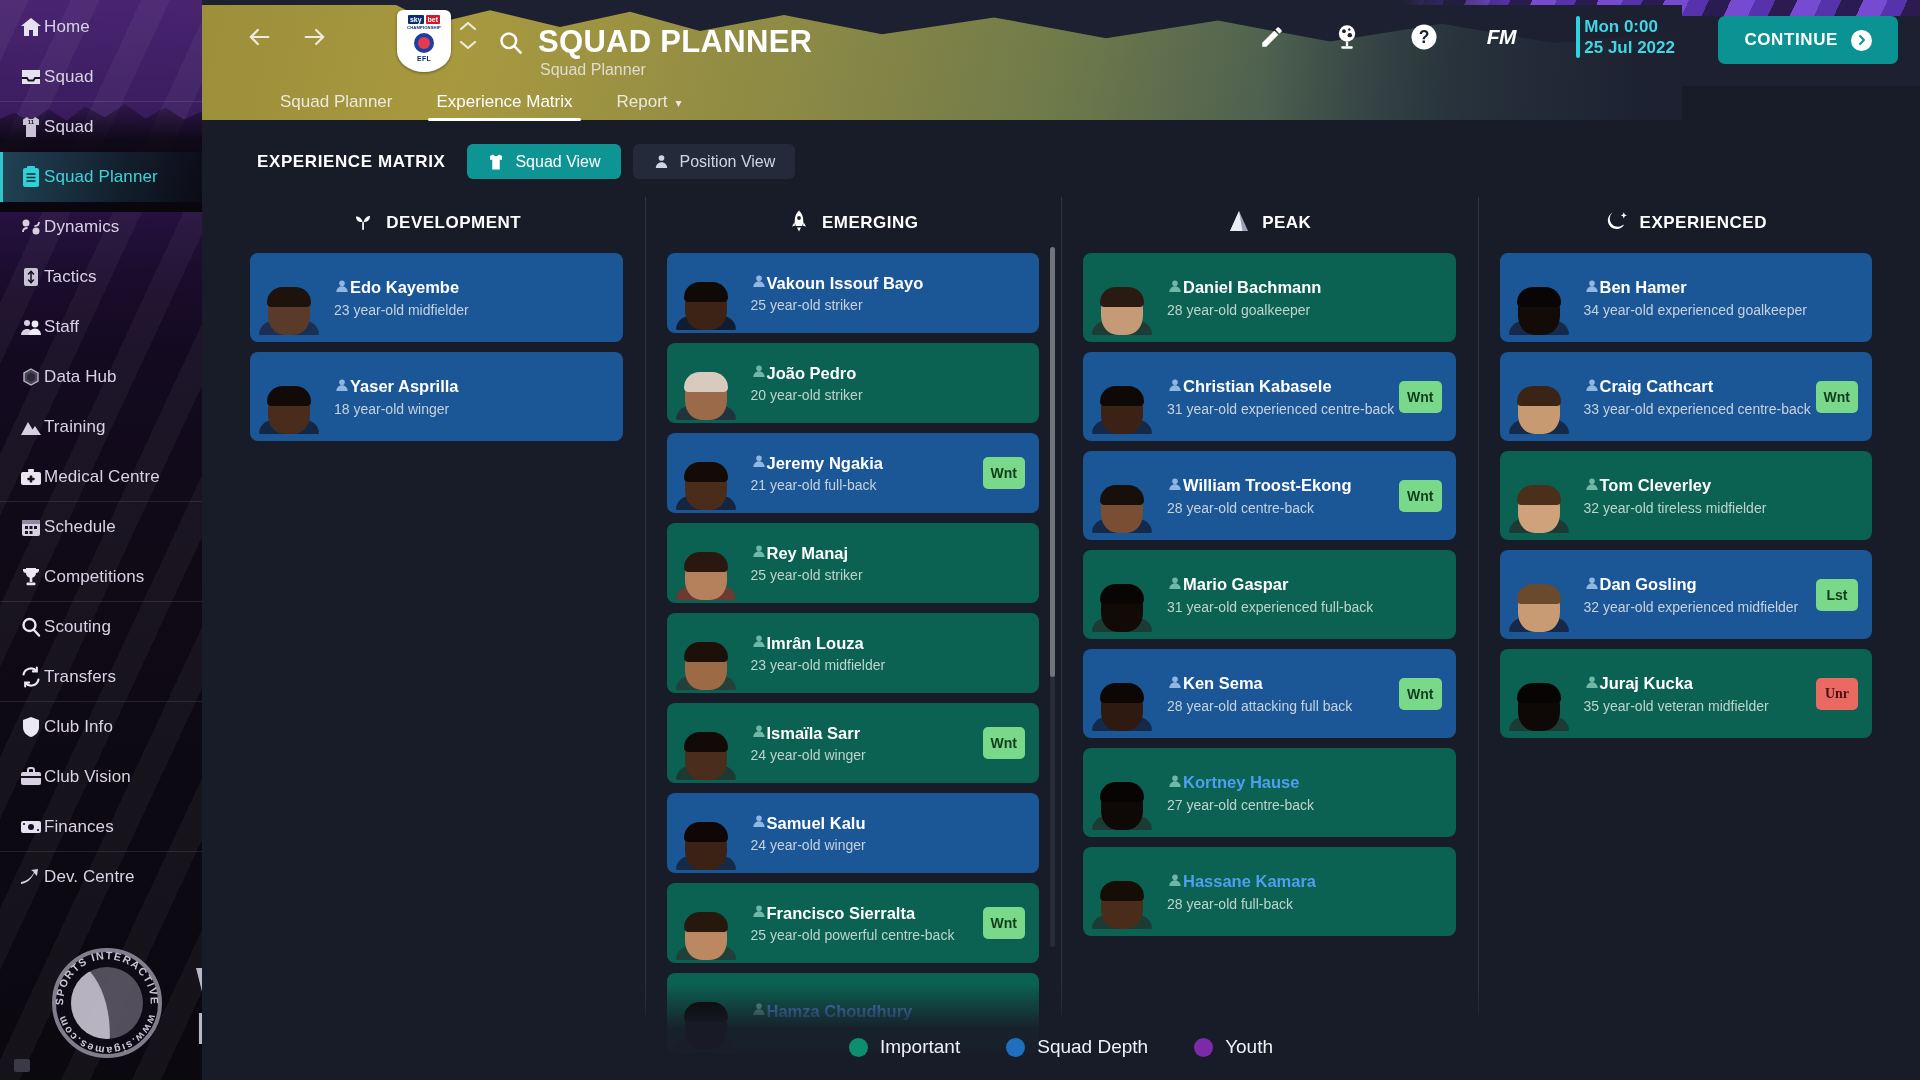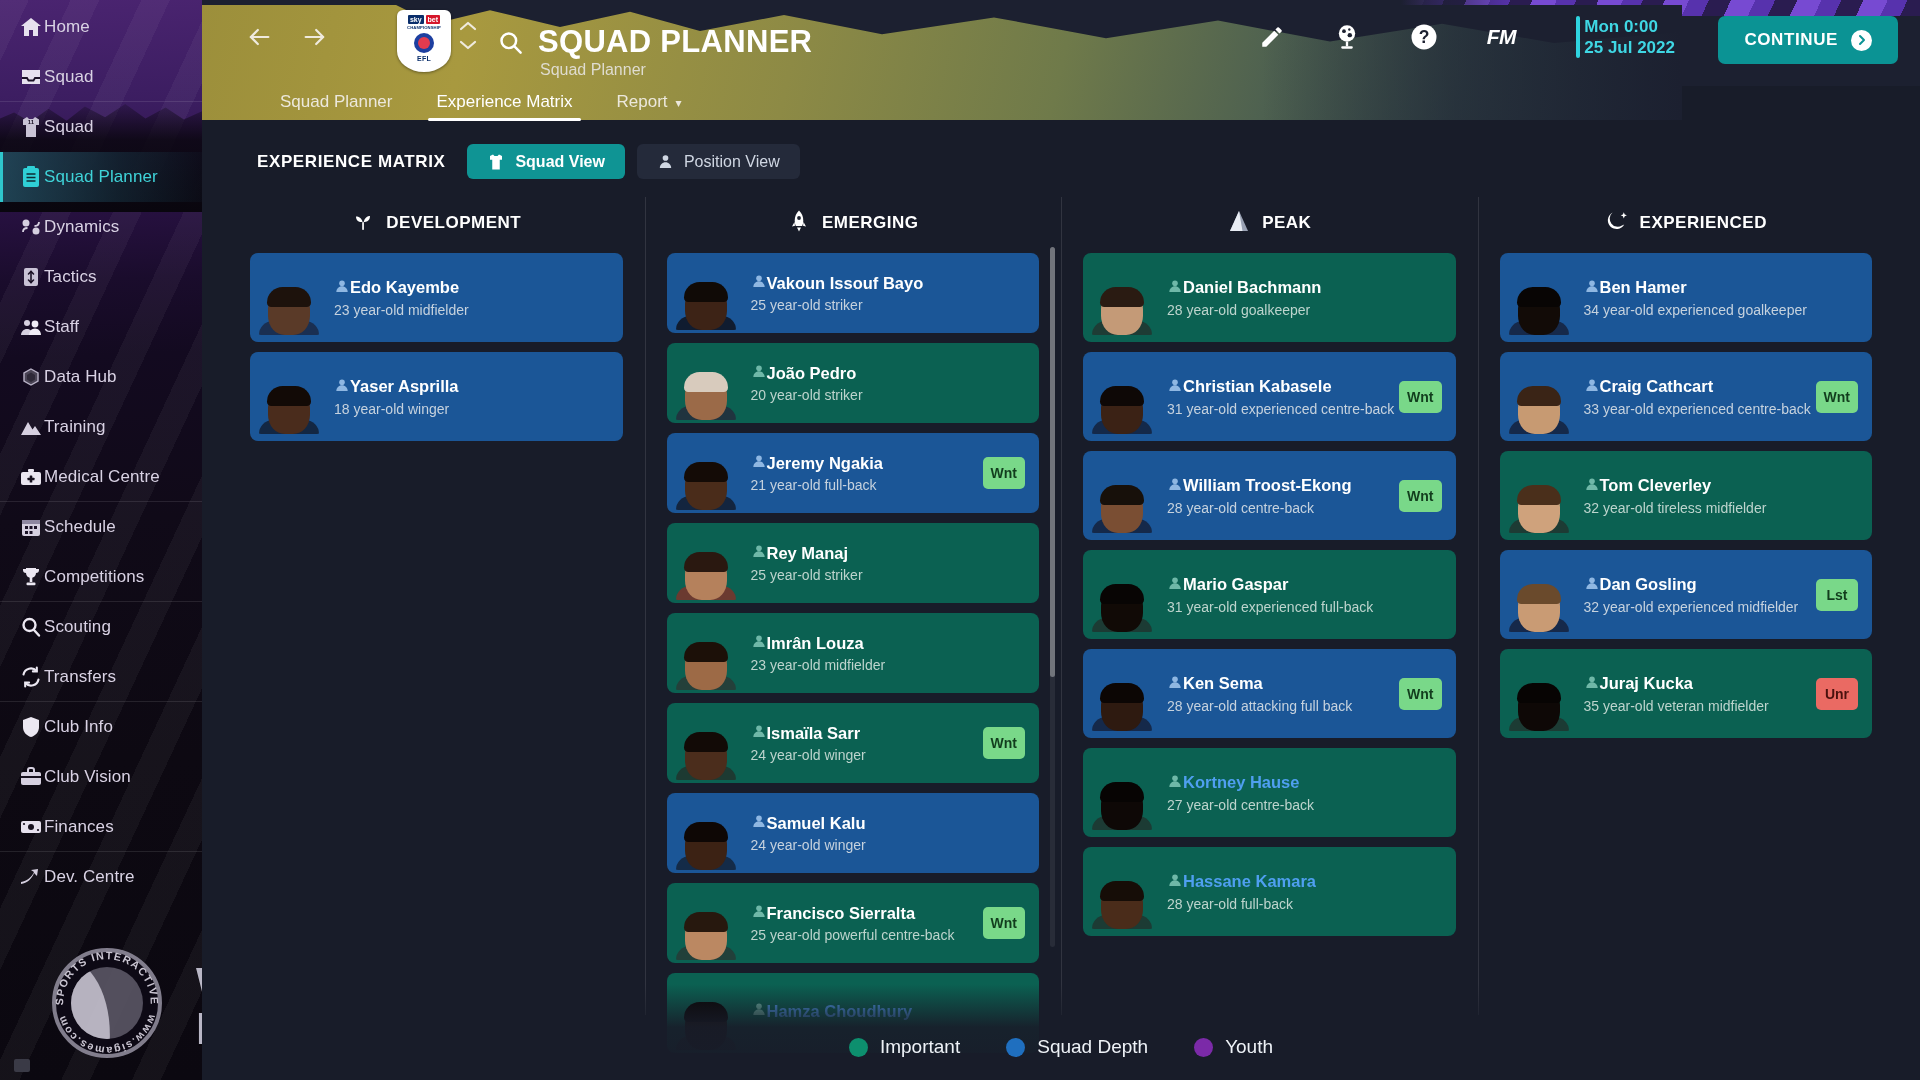--- a/index.html
+++ b/index.html
@@ -176,21 +176,21 @@
   
   .content { position: absolute; left: 0; right: 0; top: 122px; bottom: 0; background: #181c29; }
 
   .toolbar { display: flex; align-items: center; gap: 12px; padding: 22px 0 0 55px; }
   .toolbar-title { font-size: 17px; font-weight: 700; color: #fff; letter-spacing: .6px; margin-right: 10px; }
   .seg {
     display:flex; align-items:center; gap:10px;
     height: 35px; padding: 0 20px; border-radius: 6px;
     font-size: 16px; color: #cfd6e2; background: #242a3a; cursor: pointer;
   }
-  .seg.active { background: #0f9494; color: #fff; font-weight: 700; }
+  .seg.active { background: #0f9494; color: #fff; font-weight: 400; }
 
   .columns { display: flex; padding: 24px 26px 0 26px; height: 880px; position: relative; }
   .col { flex: 1; position: relative; padding: 0 22px; }
   .col + .col::before {
     content:""; position:absolute; left:0; top:-6px; bottom: 44px; width:1px;
     background: rgba(255,255,255,0.11);
   }
   .col-head { display: flex; align-items: center; justify-content: center; gap: 11px; height: 40px; margin-bottom: 10px; }
   .col-head .label { font-size: 17px; font-weight: 700; color: #fff; letter-spacing: .5px; }
 
@@ -228,21 +228,21 @@
   .p-desc { font-size: 14px; color: #c6d2de; margin-top: 4px; white-space: nowrap; }
   .card.important .p-desc { color: #bdd4cd; }
 
   .badge {
     position: absolute; right: 14px; top: 50%; transform: translateY(-50%);
     min-width: 42px; height: 32px; border-radius: 5px;
     display:flex; align-items:center; justify-content:center;
     font-size: 14px; font-weight: 600; padding: 0 8px;
   }
   .badge.green { background: #79d889; color: #123d1d; }
-  .badge.red   { background: #ea6a63; color: #4b110e; }
+  .badge.red   { background: #ea6a63; color: #4b110e; font-family: Liberation Serif, serif; }
 
   .scrollbar {
     position: absolute; right: 6px; top: 44px; width: 5px; height: 700px;
     background: rgba(255,255,255,0.07); border-radius: 3px;
   }
   .scrollbar .thumb {
     position: absolute; top: 0; left: 0; width: 5px; height: 430px;
     background: rgba(255,255,255,0.34); border-radius: 3px;
   }
 

